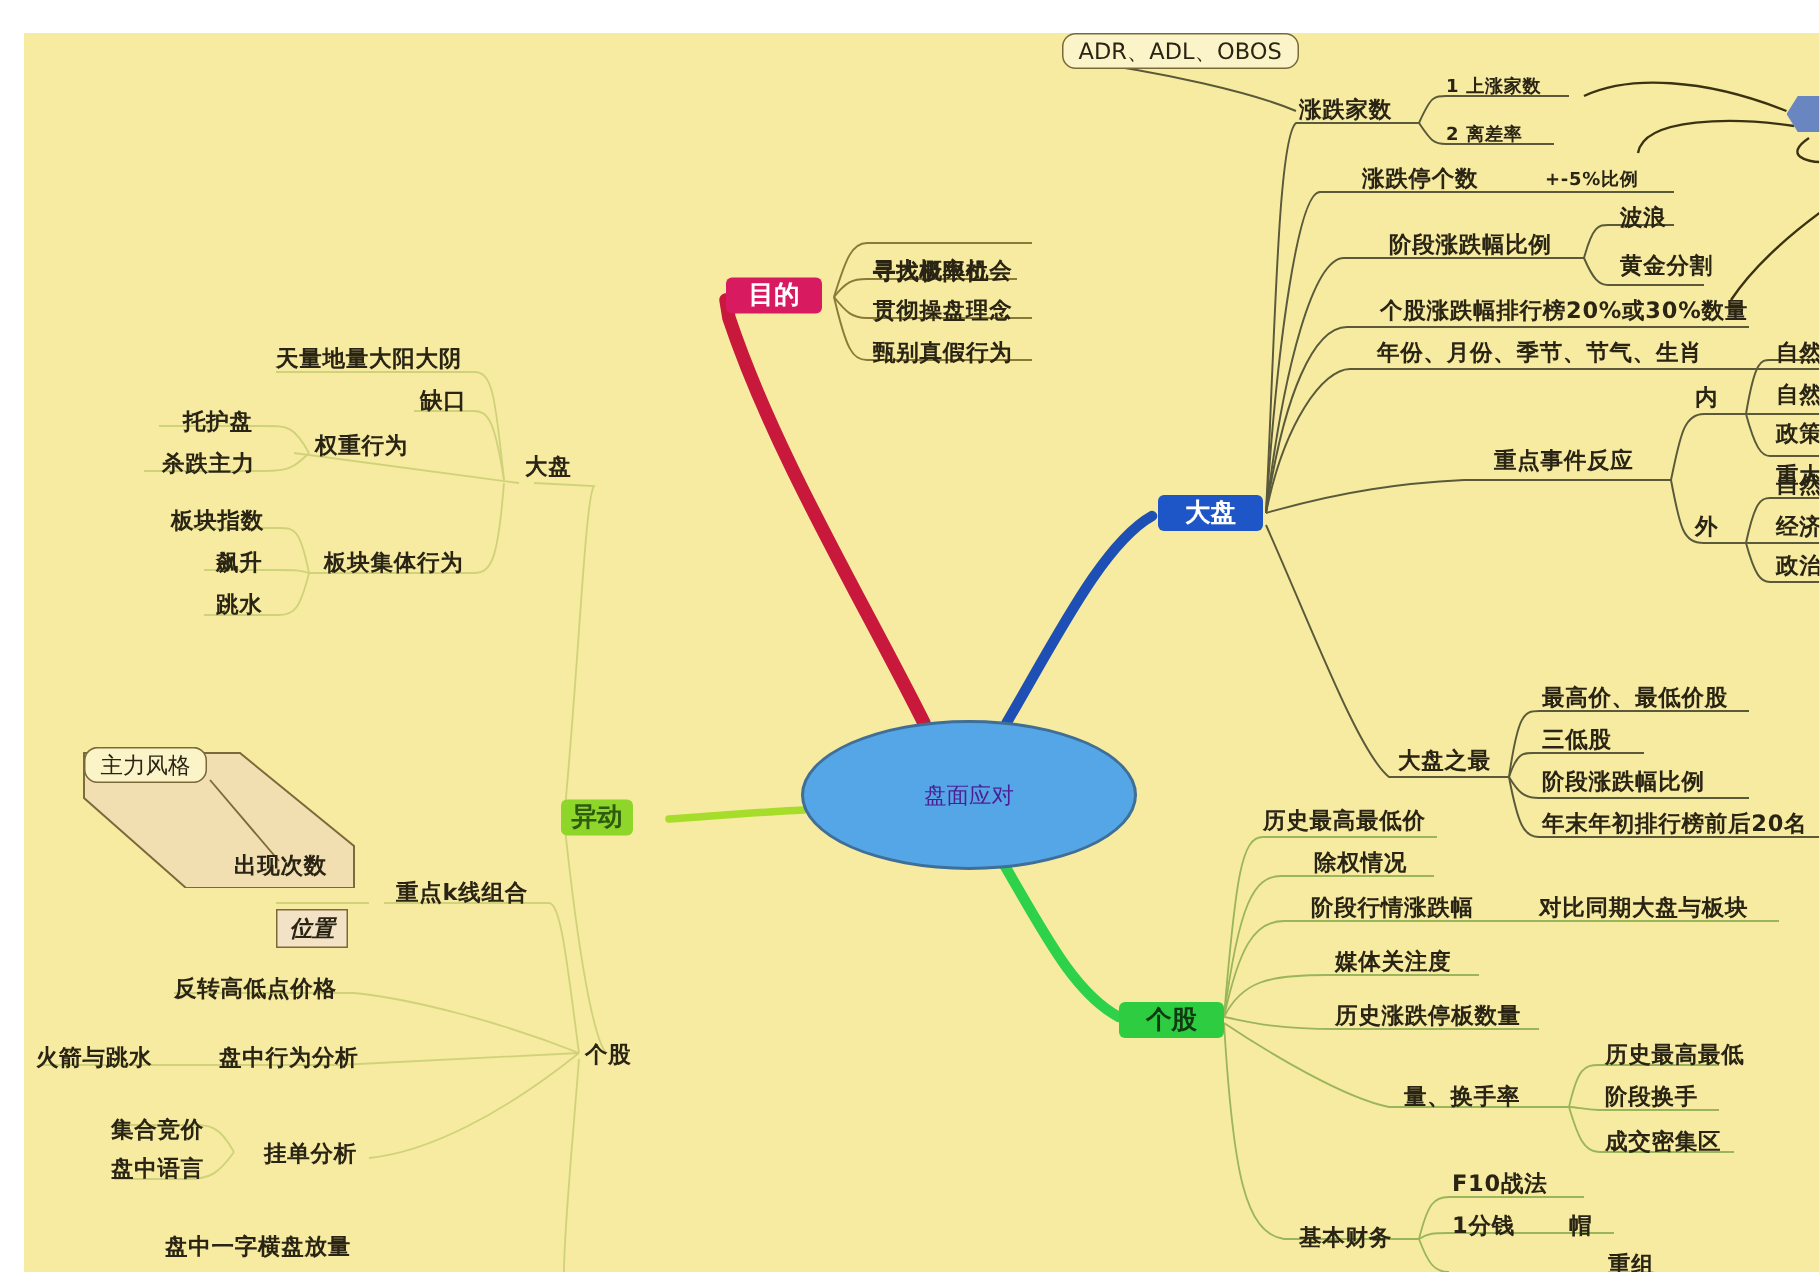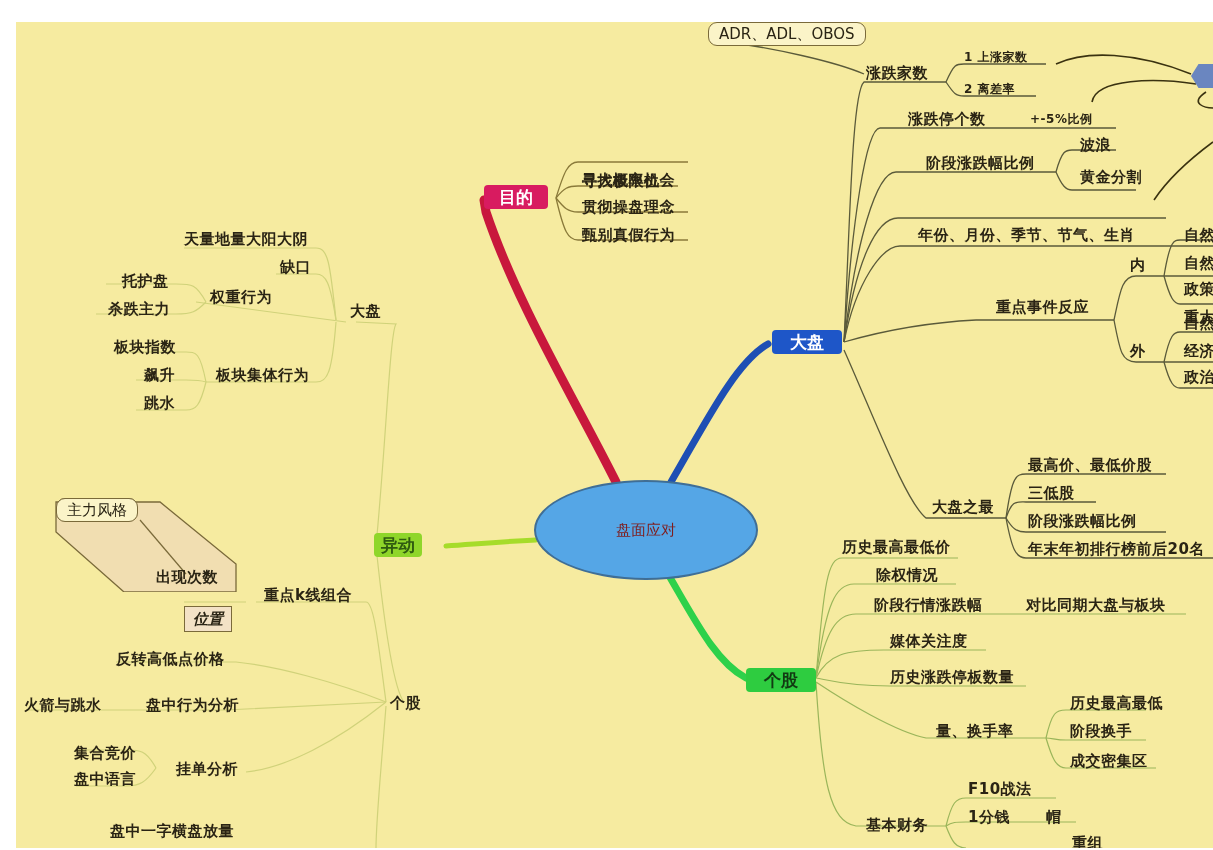--- a/index.html
+++ b/index.html
@@ -4,21 +4,21 @@
 <style>
   html,body{margin:0;padding:0;}
   body{width:1213px;height:850px;background:#ffffff;position:relative;overflow:hidden;
        font-family:"DejaVu Sans","Liberation Sans",sans-serif;}
   #canvas{position:absolute;left:16px;top:22px;width:1197px;height:826px;background:#f6eba0;overflow:hidden;}
   #canvas svg.links{position:absolute;left:0;top:0;}
   .t{position:absolute;font-size:15px;color:#2a2414;white-space:nowrap;line-height:18px;font-weight:bold;letter-spacing:0.5px;}
   .t.s{font-size:12px;}
   .topic{position:absolute;color:#fff;font-size:17px;font-weight:bold;text-align:center;line-height:24px;height:24px;border-radius:4px;}
   .center{position:absolute;left:518px;top:458px;width:220px;height:96px;border-radius:50%;background:#55a6e6;border:2px solid #3f6e96;
-          display:flex;align-items:center;justify-content:center;color:#7f1d1d;font-size:15px;}
+          display:flex;align-items:center;justify-content:center;color:#4c1d95;font-size:15px;}
   .callout{position:absolute;border:1.5px solid #7a6a3a;border-radius:9px;background:#fbf4c8;font-size:15px;color:#2a2414;padding:0 10px;line-height:22px;}
   .boxed{position:absolute;border:1.5px solid #7a6a3a;background:#f3e2c6;font-size:15px;color:#2a2414;padding:0 8px;line-height:24px;font-weight:bold;font-style:italic;}
   .hex{position:absolute;left:1175px;top:42px;width:30px;height:24px;background:#6a86c0;clip-path:polygon(25% 0,100% 0,100% 100%,25% 100%,0 50%);}
 </style>
 </head>
 <body>
 
 <div id="canvas">
   <svg class="links" width="1197" height="826">
 
@@ -133,20 +133,21 @@
   <div class="callout" style="left:692px;top:0px;">ADR、ADL、OBOS</div>
   <div class="t" style="left:850px;top:42px;">涨跌家数</div>
   <div class="t s" style="left:948px;top:26px;">1 上涨家数</div>
   <div class="t s" style="left:948px;top:58px;">2 离差率</div>
   <div class="hex"></div>
   <div class="t" style="left:892px;top:88px;">涨跌停个数</div>
   <div class="t s" style="left:1014px;top:88px;">+-5%比例</div>
   <div class="t" style="left:910px;top:132px;">阶段涨跌幅比例</div>
   <div class="t" style="left:1064px;top:114px;">波浪</div>
   <div class="t" style="left:1064px;top:146px;">黄金分割</div>
+  <div class="t" style="left:904px;top:176px;">个股涨跌幅排行榜20%或30%数量</div>
   <div class="t" style="left:902px;top:204px;">年份、月份、季节、节气、生肖</div>
   <div class="t" style="left:1168px;top:204px;">自然</div>
   <div class="t" style="left:980px;top:276px;">重点事件反应</div>
   <div class="t" style="left:1114px;top:234px;">内</div>
   <div class="t" style="left:1168px;top:232px;">自然</div>
   <div class="t" style="left:1168px;top:258px;">政策</div>
   <div class="t" style="left:1168px;top:286px;">重大</div>
   <div class="t" style="left:1114px;top:320px;">外</div>
   <div class="t" style="left:1168px;top:292px;">自然</div>
   <div class="t" style="left:1168px;top:320px;">经济</div>

